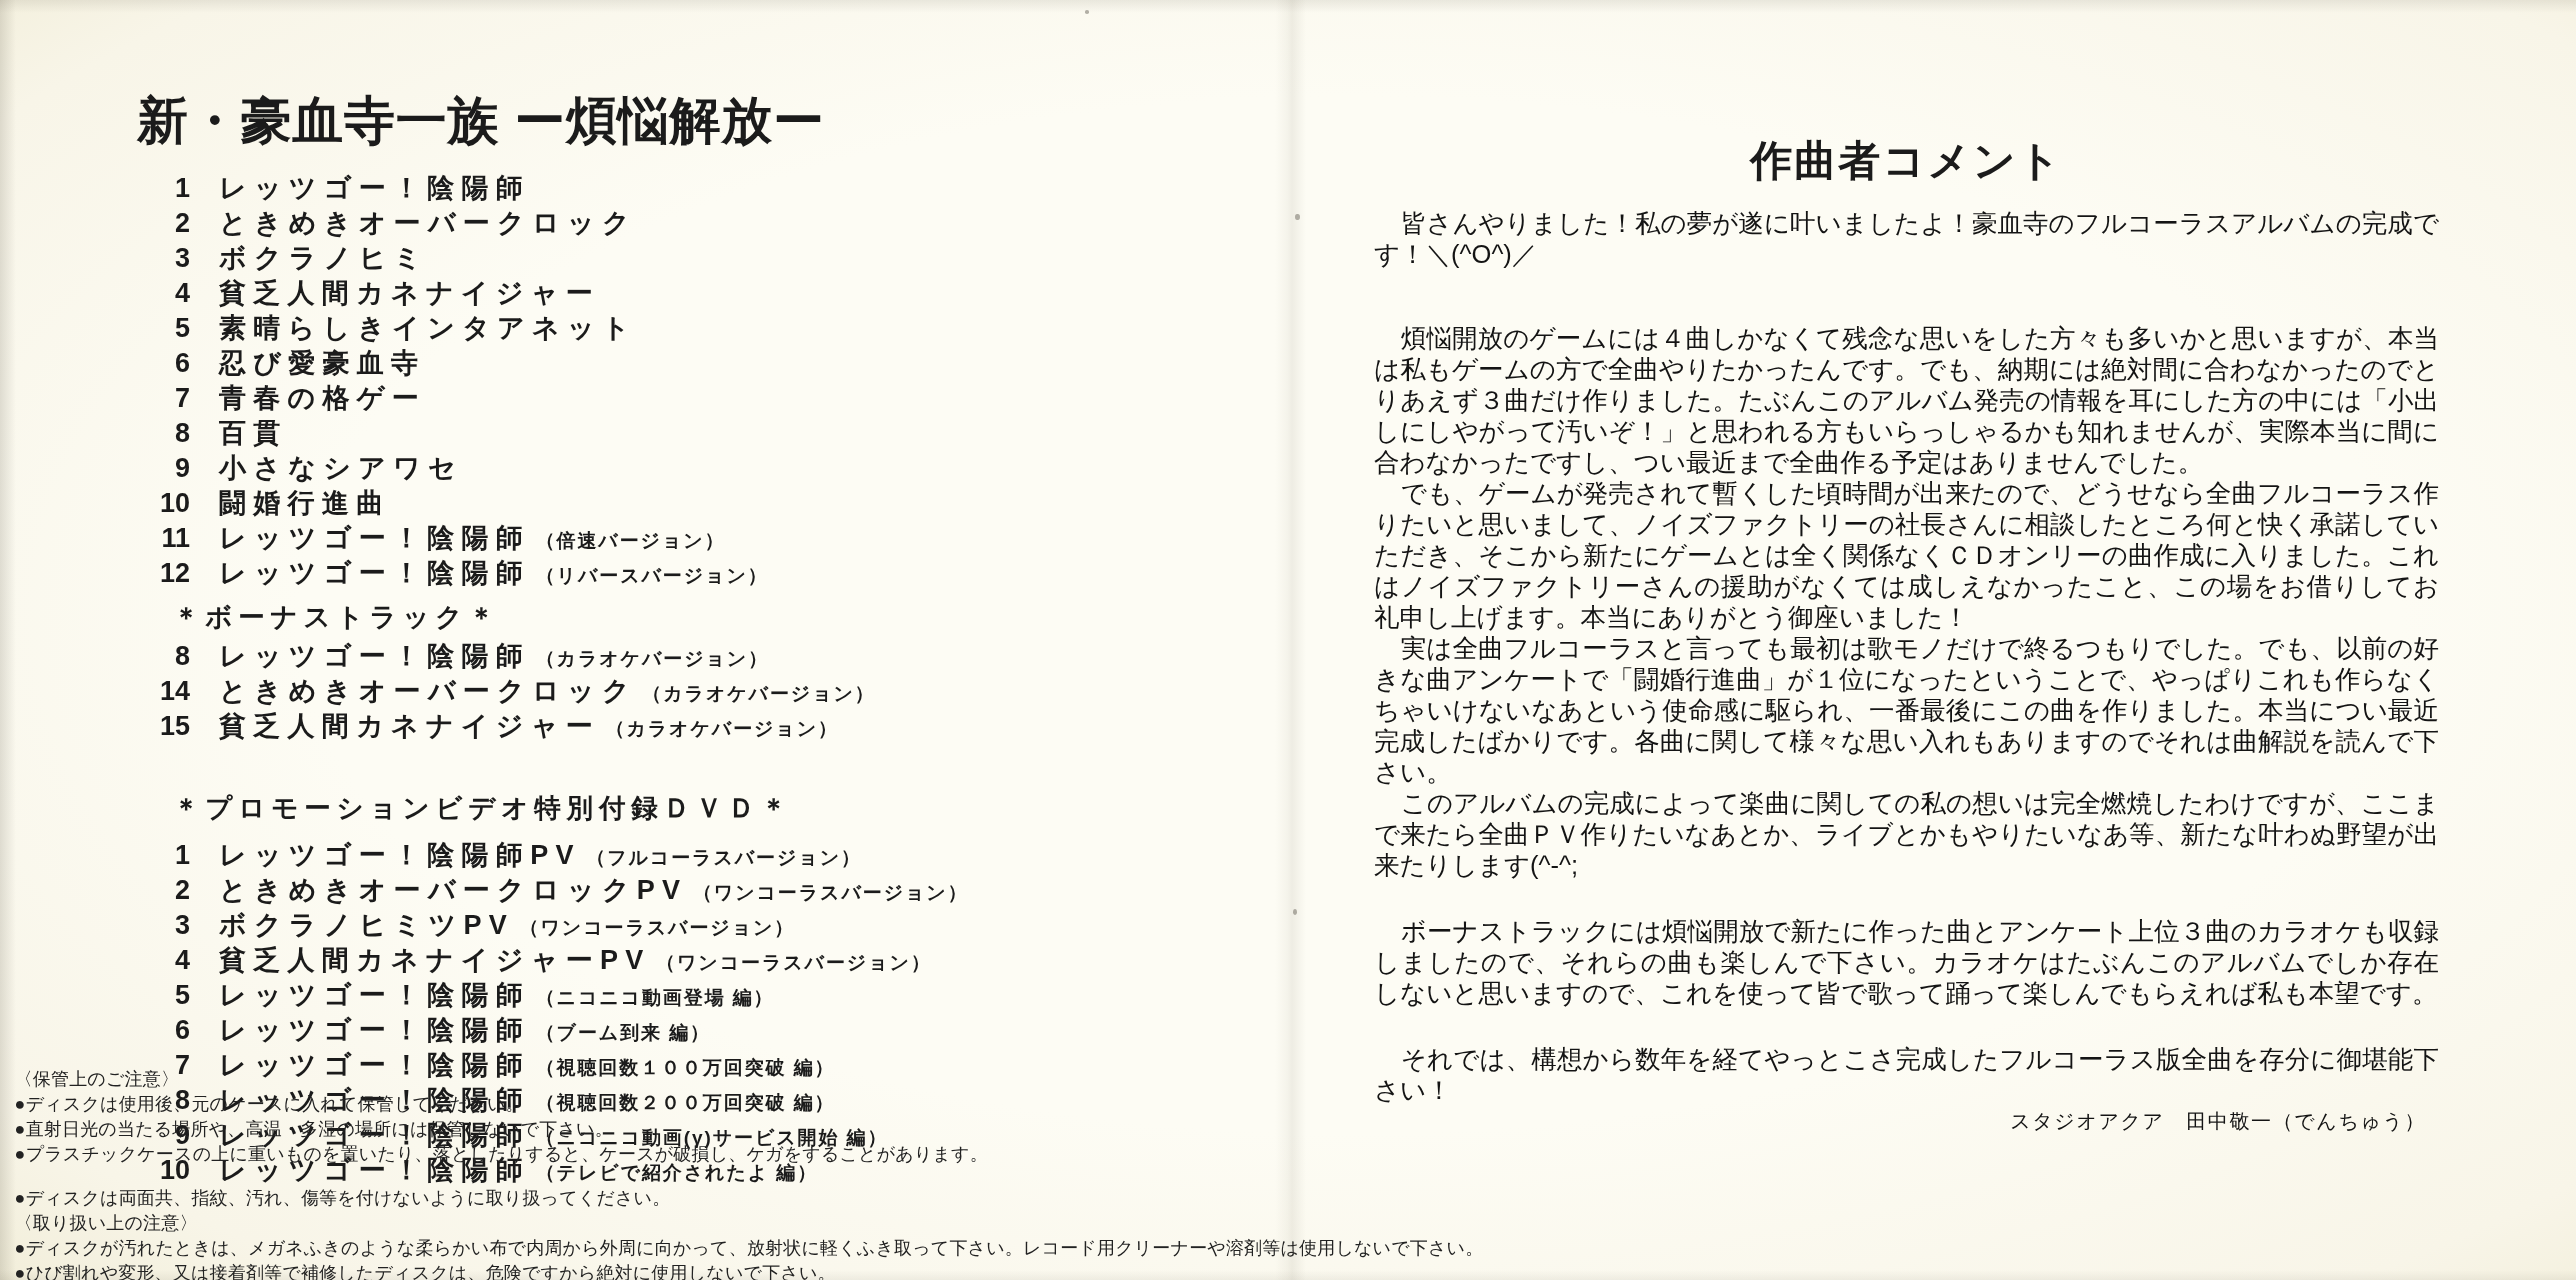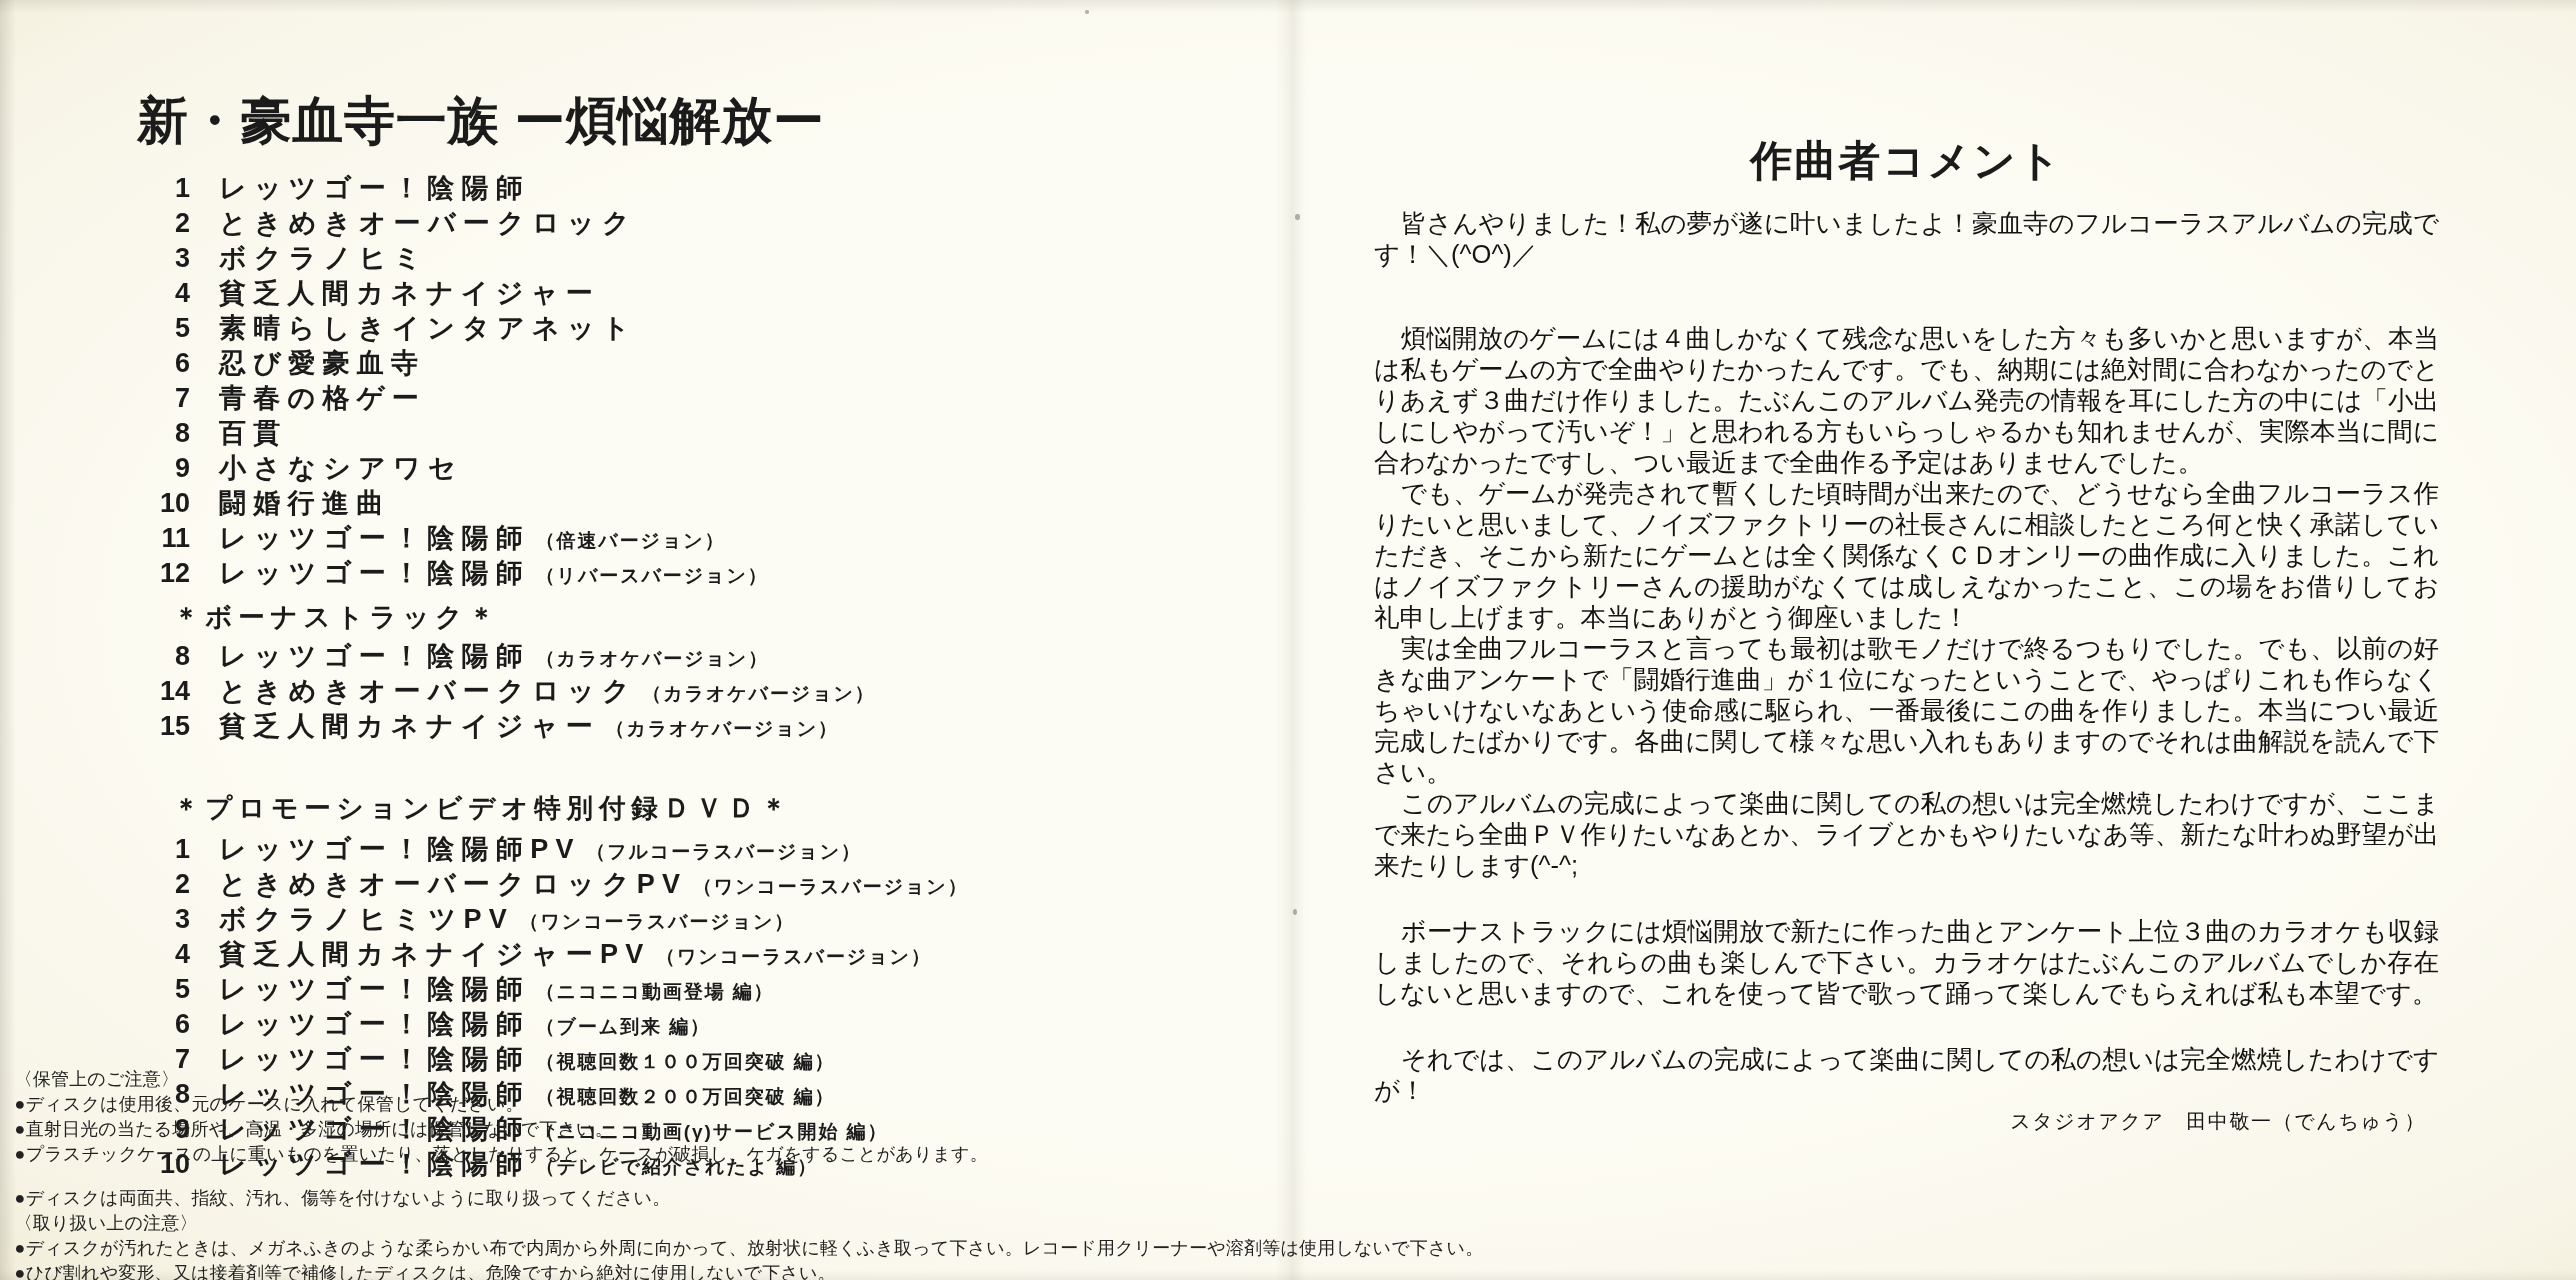--- a/index.html
+++ b/index.html
@@ -26,21 +26,21 @@
   .album-title { position:absolute; left:137px; top:87px; margin:0;
     font-size:51px; font-weight:700; letter-spacing:0.015em; white-space:nowrap; }
   .tracklist { position:absolute; left:137px; top:170px; }
   .trow { display:flex; align-items:baseline; height:35px; }
   .tnum { width:53px; text-align:right; font-size:27px; font-weight:600; flex:none; }
   .tttl { margin-left:29px; font-size:27px; font-weight:600; letter-spacing:0.27em; white-space:nowrap; }
   .tnote { margin-left:5.5px; font-size:19px; font-weight:600; letter-spacing:0.10em; white-space:nowrap; }
   .list-header { margin-left:36px; height:42px; display:flex; align-items:center;
     font-size:26.5px; font-weight:600; letter-spacing:0.22em; white-space:nowrap; }
   .hdr-bonus { margin-top:5.5px; }
-  .hdr-dvd { margin-top:44px; margin-bottom:2px; }
+  .hdr-dvd { margin-top:44px; margin-bottom:8px; }
 
   
   .notes { position:absolute; left:14.6px; top:1067px; width:1441px;
     font-size:18px; line-height:25px; color:#222; letter-spacing:0.01em; }
   .note-group-handling { margin-top:19px; }
   .notes p { margin:0; white-space:nowrap; }
 
   
   .comment-title { position:absolute; left:1364px; top:133px; width:1085px; margin:0;
     text-align:center; font-size:42px; font-weight:700; letter-spacing:0.05em; }
@@ -203,21 +203,21 @@
   <div>
     <h2 class="comment-title">作曲者コメント</h2>
 
     <div class="comment-body">
       <p>皆さんやりました！私の夢が遂に叶いましたよ！豪血寺のフルコーラスアルバムの完成です！＼(^O^)／</p>
       <p class="gap-lg">煩悩開放のゲームには４曲しかなくて残念な思いをした方々も多いかと思いますが、本当は私もゲームの方で全曲やりたかったんです。でも、納期には絶対間に合わなかったのでとりあえず３曲だけ作りました。たぶんこのアルバム発売の情報を耳にした方の中には「小出しにしやがって汚いぞ！」と思われる方もいらっしゃるかも知れませんが、実際本当に間に合わなかったですし、つい最近まで全曲作る予定はありませんでした。</p>
       <p>でも、ゲームが発売されて暫くした頃時間が出来たので、どうせなら全曲フルコーラス作りたいと思いまして、ノイズファクトリーの社長さんに相談したところ何と快く承諾していただき、そこから新たにゲームとは全く関係なくＣＤオンリーの曲作成に入りました。これはノイズファクトリーさんの援助がなくては成しえなかったこと、この場をお借りしてお礼申し上げます。本当にありがとう御座いました！</p>
       <p>実は全曲フルコーラスと言っても最初は歌モノだけで終るつもりでした。でも、以前の好きな曲アンケートで「闘婚行進曲」が１位になったということで、やっぱりこれも作らなくちゃいけないなあという使命感に駆られ、一番最後にこの曲を作りました。本当につい最近完成したばかりです。各曲に関して様々な思い入れもありますのでそれは曲解説を読んで下さい。</p>
       <p>このアルバムの完成によって楽曲に関しての私の想いは完全燃焼したわけですが、ここまで来たら全曲ＰＶ作りたいなあとか、ライブとかもやりたいなあ等、新たな叶わぬ野望が出来たりします(^-^;</p>
       <p class="gap-md">ボーナストラックには煩悩開放で新たに作った曲とアンケート上位３曲のカラオケも収録しましたので、それらの曲も楽しんで下さい。カラオケはたぶんこのアルバムでしか存在しないと思いますので、これを使って皆で歌って踊って楽しんでもらえれば私も本望です。</p>
-      <p class="gap-md">それでは、このアルバムの完成によって楽曲に関しての私の想いは完全燃焼したわけですが！</p>
+      <p class="gap-md">それでは、構想から数年を経てやっとこさ完成したフルコーラス版全曲を存分に御堪能下さい！</p>
       <p class="signature">スタジオアクア　田中敬一（でんちゅう）</p>
     </div>
   </div>
 
   <div class="edge-left"></div>
   <div class="edge-top"></div>
   <div class="edge-bottom"></div>
   <div class="fold"></div>
   <div class="speck" style="left:1295px; top:214px; width:4.6px; height:6.4px;"></div>
   <div class="speck" style="left:1293px; top:909px; width:3.6px; height:5.5px;"></div>

